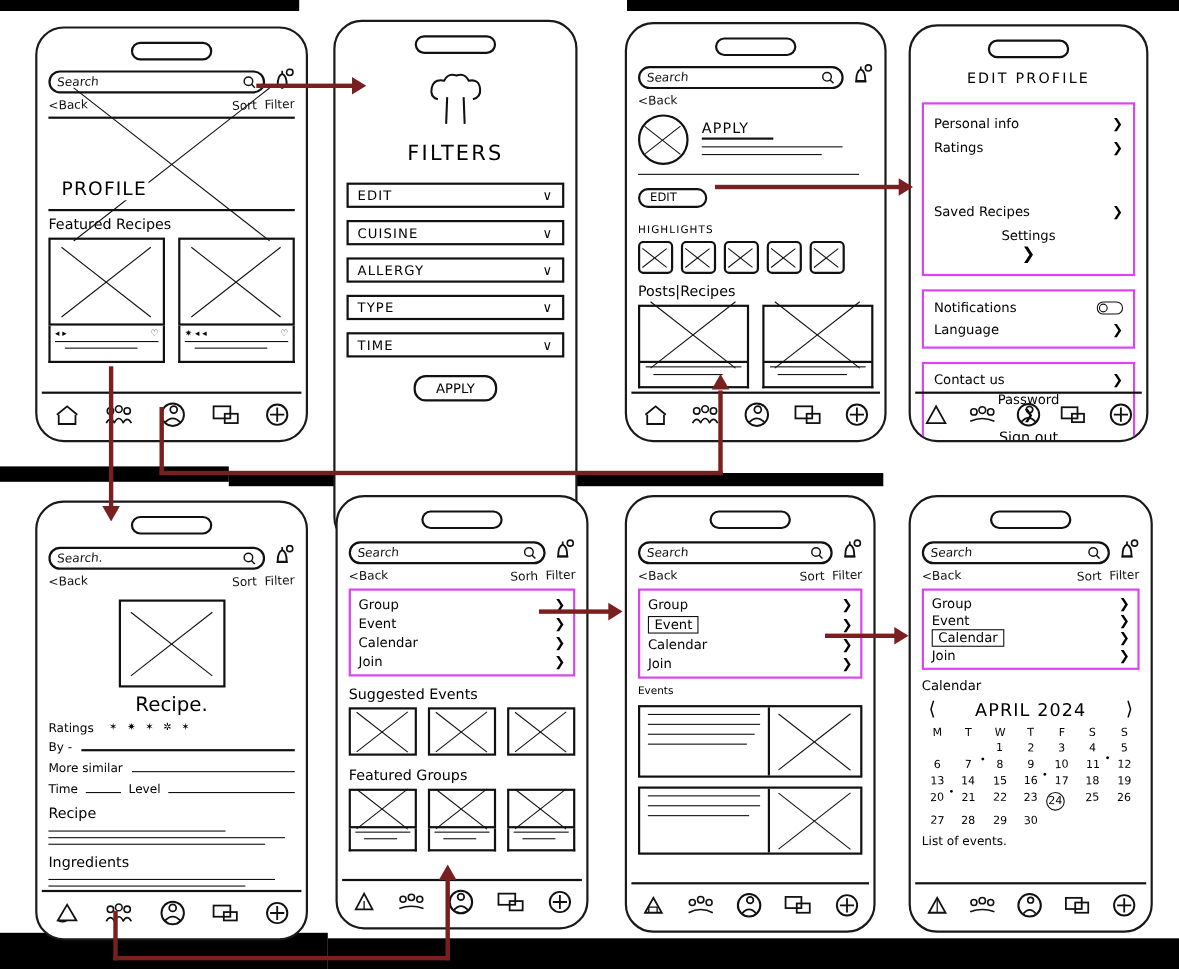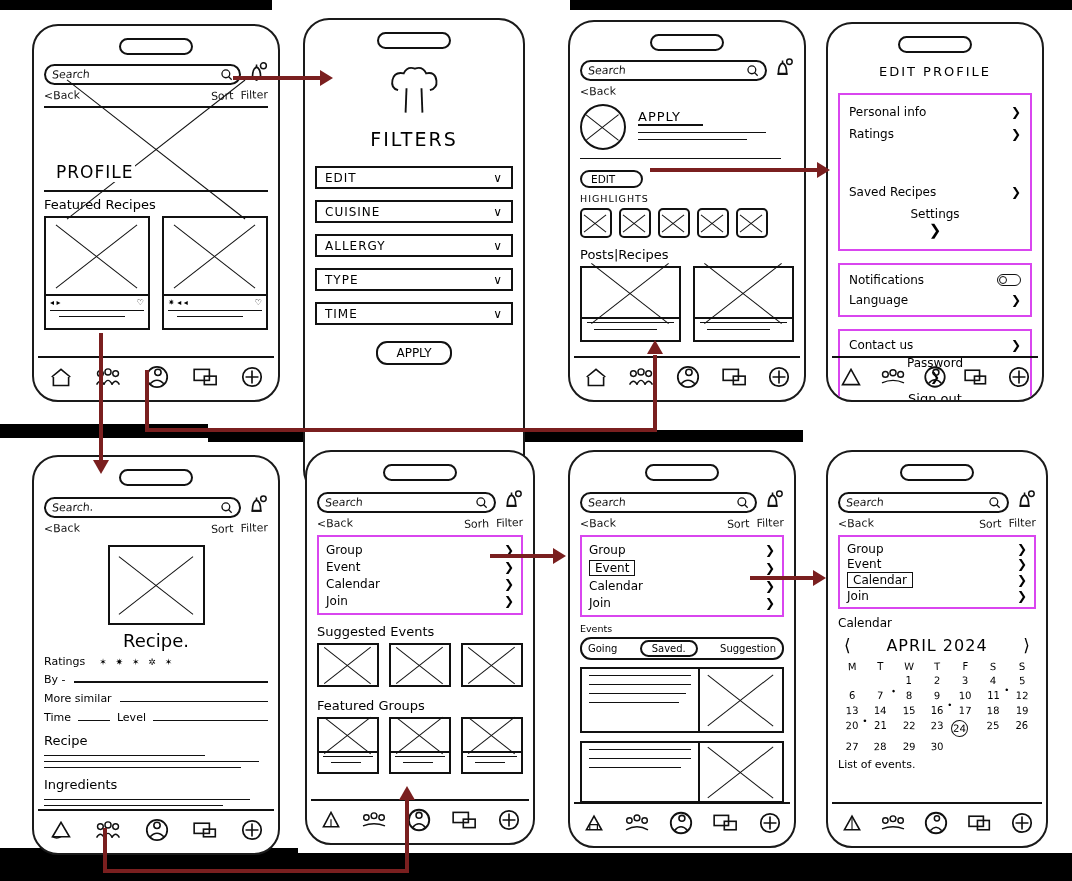--- a/index.html
+++ b/index.html
@@ -263,21 +263,21 @@
         <div class="rowline" style="margin-top:6px; width:82%;"></div>
         <div class="rowline" style="margin-top:6px; width:70%;"></div>
       </div>
     </div>
     <div class="rowline" style="margin-top:8px; width:94%;"></div>
 
     <div style="margin-top:9px;">
       <span class="pillbox" style="padding:1px 26px 1px 9px;">EDIT</span>
     </div>
 
-    <div style="font-size:9.5px; letter-spacing:1px; margin-top:5px;">HIGHLIGHTS</div>
+    <div style="font-size:9.5px; letter-spacing:1px; margin-top:15px;">HIGHLIGHTS</div>
     <div style="display:flex; gap:7px; margin-top:4px; overflow:hidden;">
       <div class="xbox" style="width:32px; height:30px; border-radius:5px; flex:0 0 auto;"></div>
       <div class="xbox" style="width:32px; height:30px; border-radius:5px; flex:0 0 auto;"></div>
       <div class="xbox" style="width:32px; height:30px; border-radius:5px; flex:0 0 auto;"></div>
       <div class="xbox" style="width:32px; height:30px; border-radius:5px; flex:0 0 auto;"></div>
       <div class="xbox" style="width:32px; height:30px; border-radius:5px; flex:0 0 auto;"></div>
     </div>
 
     <div class="sect-title" style="margin-top:9px;">Posts|Recipes</div>
     <div style="display:flex; gap:12px;">
@@ -643,25 +643,20 @@
         <span>❯</span>
       </div>
       <div class="listrow">
         <span>Join</span>
         <span>❯</span>
       </div>
     </div>
 
     <div style="font-size:9.5px; margin-top:6px;">Events</div>
 
-    <div style="display:flex; justify-content:space-between; align-items:center; margin-top:3px; border:2px solid #111; border-radius:11px; padding:1px 6px;">
-      <span class="tiny">Going</span>
-      <span class="tiny" style="border:2px solid #111; border-radius:10px; padding:1px 10px;">Saved.</span>
-      <span class="tiny">Suggestion</span>
-    </div>
 
     <div style="display:flex; margin-top:7px; border:2px solid #111; height:66px;">
       <div style="flex:1.25; padding:6px 7px;">
         <div class="rowline"></div>
         <div class="rowline" style="margin-top:8px;"></div>
         <div class="rowline" style="margin-top:8px; width:95%;"></div>
         <div class="rowline" style="margin-top:8px; width:88%;"></div>
       </div>
       <div class="xbox" style="flex:1; border-top:none; border-right:none; border-bottom:none; border-left:2px solid #111;"></div>
     </div>

